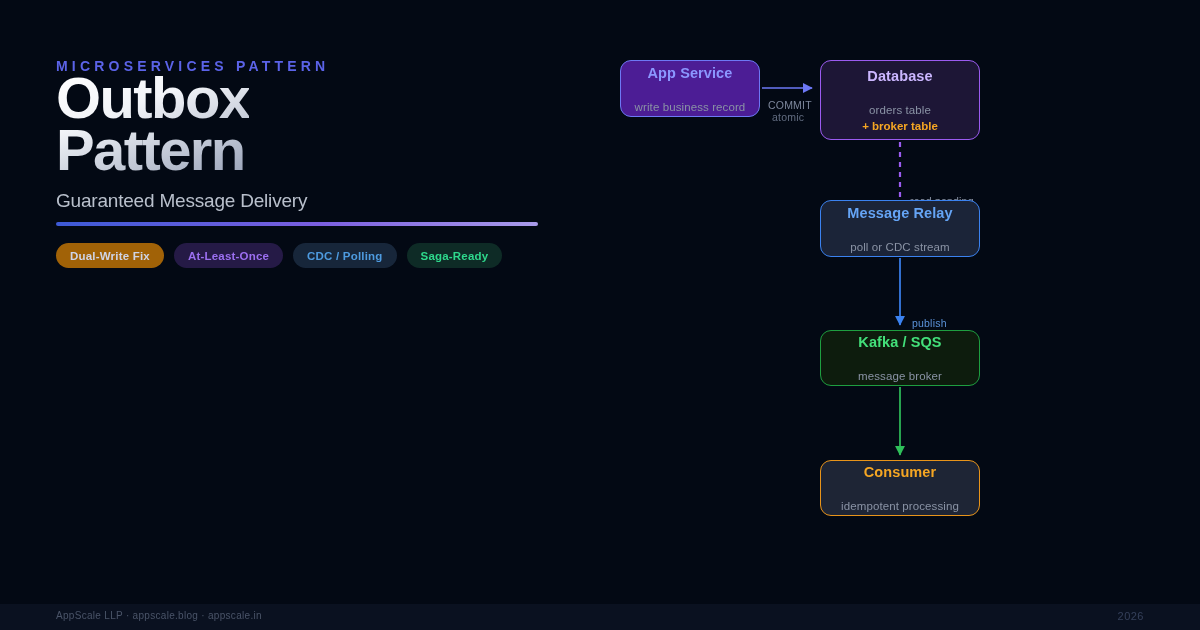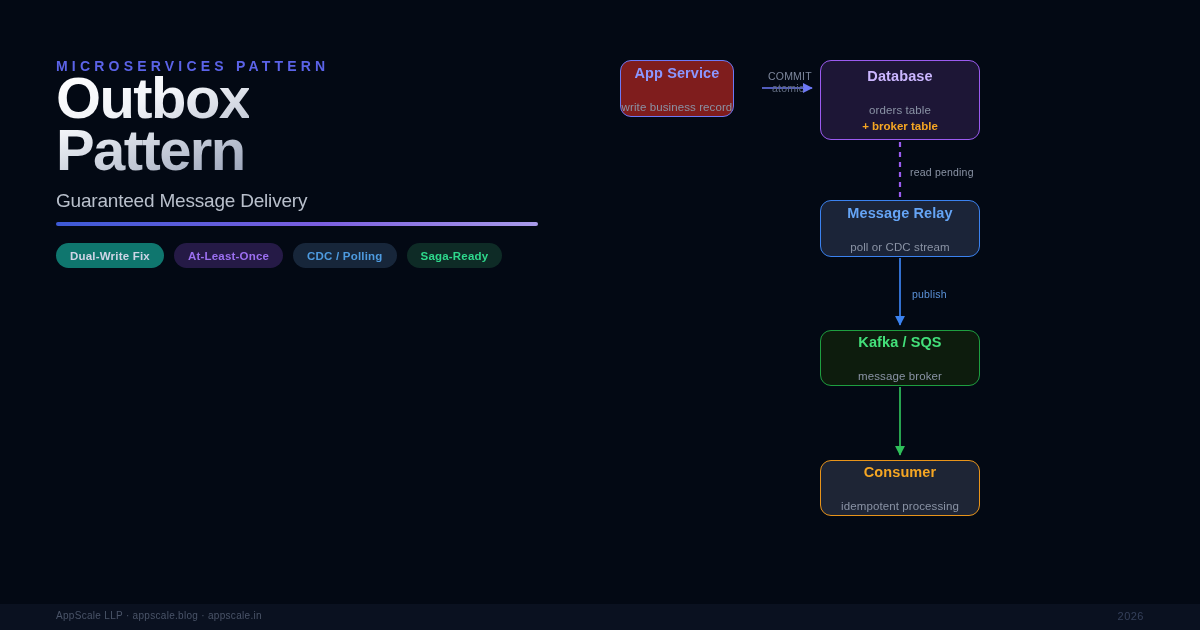--- a/index.html
+++ b/index.html
@@ -48,21 +48,21 @@
   }
 
   .pills { position:absolute; left:0; top:243px; display:flex; gap:10px; }
   .pill {
     height:25px; padding:0 14px;
     display:flex; align-items:center;
     border-radius:13px;
     font-size:11.5px; font-weight:700; letter-spacing:0.2px;
     white-space:nowrap;
   }
-  .pill.p0 { background:#0f766e; color:#cfd4e6; }
+  .pill.p0 { background:#a16207; color:#cfd4e6; }
   .pill.p1 { background:#251a46; color:#9b6ff0; }
   .pill.p2 { background:#17263a; color:#4e9be0; }
   .pill.p3 { background:#0e2b26; color:#2ed88c; }
 
   .stats { position:absolute; left:0; top:352px; }
   .stat { margin-bottom:22px; }
   .stat-label {
     font-size:12.5px; color:#8b93a4; letter-spacing:0.1px;
     margin-bottom:-6px;
   }
@@ -97,22 +97,22 @@
     display:flex; flex-direction:column;
     align-items:center; justify-content:center;
     text-align:center;
   }
   .node-title { font-size:14.5px; font-weight:700; letter-spacing:0.1px; }
   .node-sub   { font-size:11.5px; color:#8a93a5; margin-top:20px; letter-spacing:0.1px; }
   .node-extra { font-size:11.5px; font-weight:700; color:#f5a623; margin-top:4px; }
 
   
   #n-app {
-    left:20px; top:60px; width:114px; height:57px;
-    background:#7f1d1d; border:1.6px solid #6d78f5;
+    left:20px; top:60px; width:140px; height:57px;
+    background:#4c1d95; border:1.6px solid #6d78f5;
   }
   #n-app .node-title { color:#8b97ff; }
 
   
   #n-db {
     left:220px; top:60px; width:160px; height:80px;
     background:#1d1636; border:1.6px solid #9b5bf0;
   }
   #n-db .node-title { color:#cbb6ff; }
 
@@ -135,21 +135,21 @@
     left:220px; top:460px; width:160px; height:56px;
     background:#1e2535; border:1.6px solid #e8941a;
   }
   #n-consumer .node-title { color:#f5a623; }
 
   
   .wires { position:absolute; left:0; top:0; width:600px; height:604px; }
 
   .wire-label {
     position:absolute;
-    font-size:10.5px; letter-spacing:0.2px; white-space:nowrap;
+    font-size:10.5px; letter-spacing:0.2px; white-space:nowrap;margin-top:29px;
   }
   #lbl-commit { left:168px; top:70px; color:#7d879c; }
   #lbl-atomic { left:172px; top:82px; color:#626c80; }
   #lbl-read   { left:310px; top:166px; color:#8a93a5; }
   #lbl-pub    { left:312px; top:288px; color:#5b92d8; }
 </style>
 </head>
 <body>
 
 <div class="canvas">

